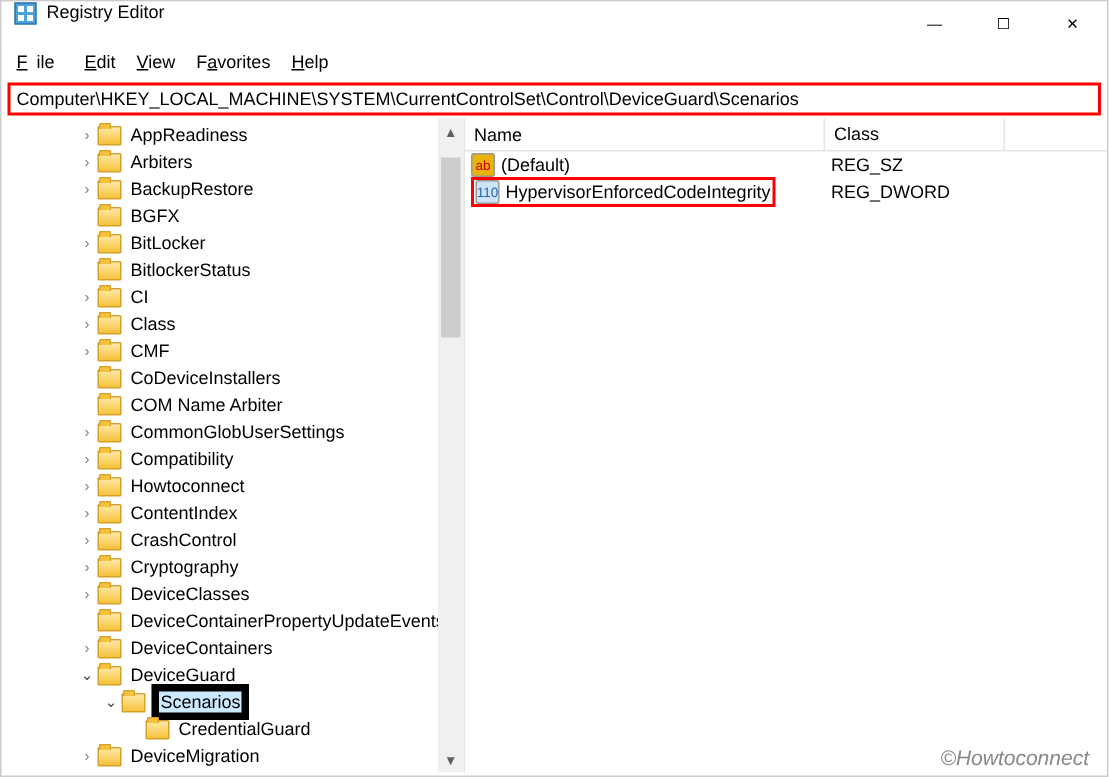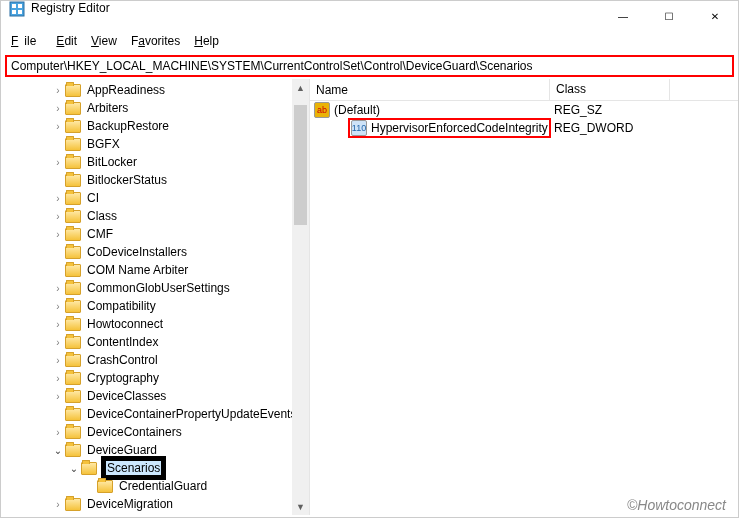--- a/index.html
+++ b/index.html
@@ -25,21 +25,21 @@
 .tree-label { padding: 0 2px; }
 .tree-label.selected { background: #cce8ff; border: 5px solid #000000; padding: 0 1px; }
 .list-header { display: flex; height: 22px; border-bottom: 1px solid #e5e5e5; }
 .list-header div { padding: 3px 6px; border-right: 1px solid #e5e5e5; }
 .list-row { display: flex; align-items: center; height: 18px; padding-left: 4px; }
 .col-name { width: 240px; display:flex; align-items:center; }
 .col-type { width: 120px; }
 .val-icon { width: 16px; height: 16px; margin-right: 4px; display:inline-flex; align-items:center; justify-content:center; font-size:9px; border:1px solid #999; border-radius:2px; flex-shrink:0;}
 .val-icon.str { background:#eab308; color:#c00; }
 .val-icon.num { background:#cde3f8; color:#2266aa; }
-.highlight-box { border: 2px solid #f00; padding: 0 1px; display:inline-flex; align-items:center;margin-left:34px; }
+.highlight-box { border: 2px solid #f00; padding: 0 1px; display:inline-flex; align-items:center; }
 .watermark { position:absolute; bottom:4px; right:12px; color:#888; font-size:14px; font-style:italic;}
 .scrollbar-v { position:absolute; right:0; top:0; bottom:0; width:17px; background:#f0f0f0; }
 .scrollbar-v .arrow { height:17px; display:flex;align-items:center;justify-content:center; color:#606060; font-size:9px;}
 .scrollbar-v .thumb { position:absolute; left:2px; right:2px; background:#cdcdcd; border-radius:0;}
 .indent { display:inline-block; }
 </style>
 </head>
 <body>
 
 <div class="titlebar">

